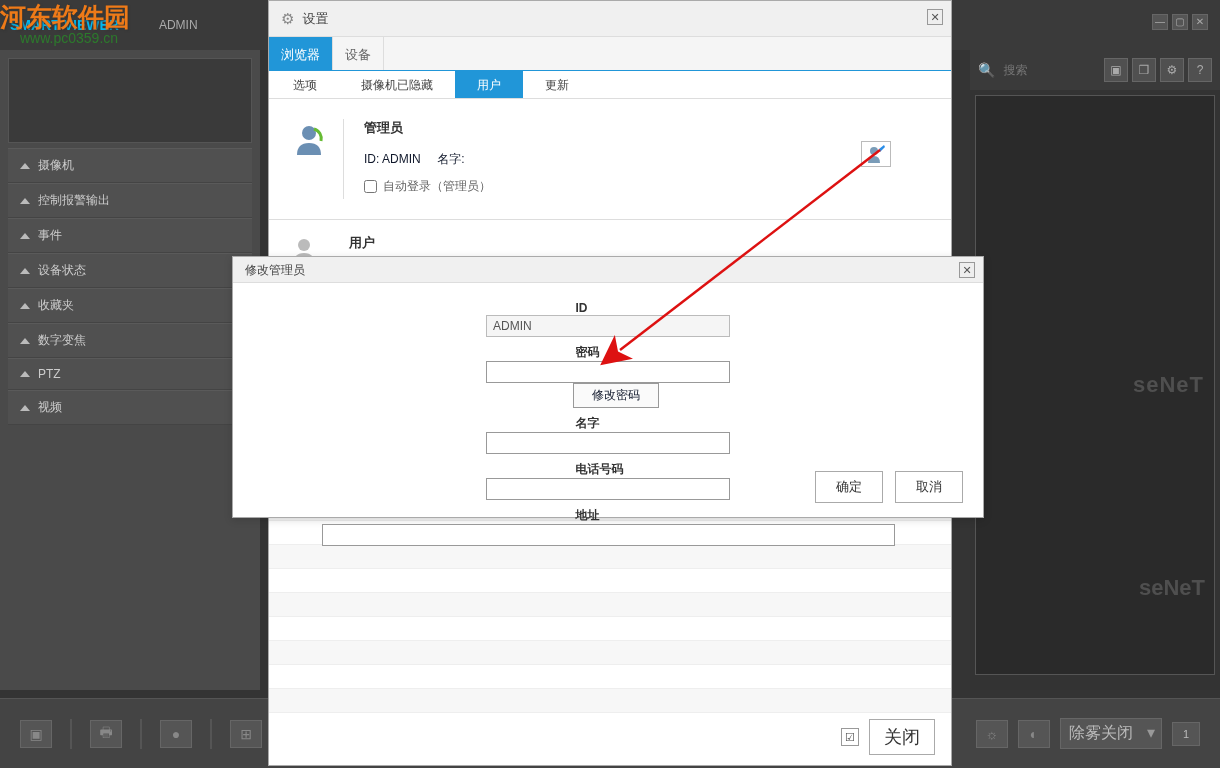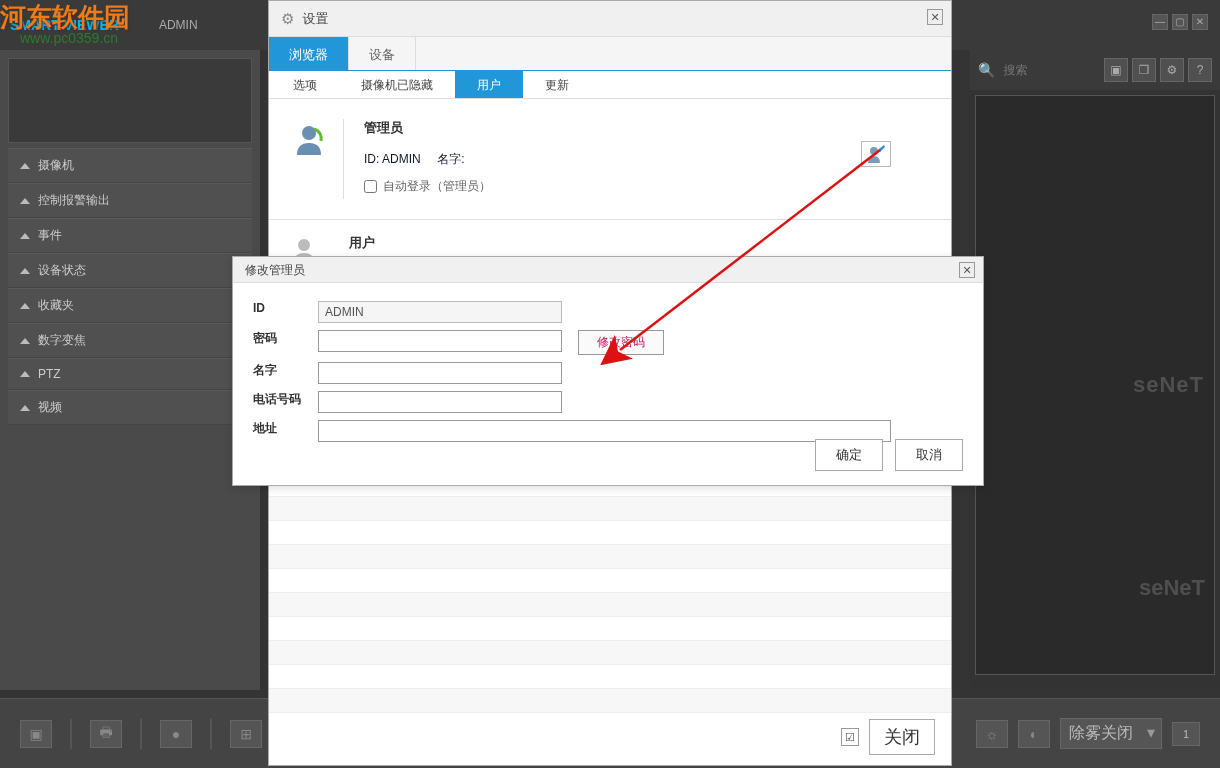--- a/index.html
+++ b/index.html
@@ -39,21 +39,21 @@
 .bottom-right { margin-left: auto; display: flex; align-items: center; gap: 10px; }
 .defog { background: #555; border: 1px solid #666; color: #bbb; font-size: 16px; padding: 4px 28px 4px 8px; cursor: pointer; position: relative; }
 .defog::after { content: "▾"; position: absolute; right: 6px; color: #999; }
 .page-num { width: 28px; height: 24px; background: #555; border: 1px solid #666; color: #bbb; font-size: 11px; text-align: center; line-height: 22px; }
 
 .settings-dialog { position: absolute; top: 0; left: 268px; width: 684px; height: 766px; background: #fff; border: 1px solid #aaa; }
 .settings-title { height: 36px; background: #f0f0f0; display: flex; align-items: center; padding: 0 12px; font-size: 13px; color: #444; border-bottom: 1px solid #ddd; }
 .gear-icon { margin-right: 8px; color: #888; font-size: 15px; }
 .close-x { position: absolute; right: 8px; top: 8px; width: 16px; height: 16px; border: 1px solid #999; background: #eee; color: #555; font-size: 11px; text-align: center; line-height: 14px; cursor: pointer; }
 .main-tabs { height: 34px; background: #f5f5f5; display: flex; border-bottom: 1px solid #2196d8; }
-.mtab { padding: 9px 20px; font-size: 13px; color: #666; cursor: pointer; border-right: 1px solid #ddd; }
+.mtab { padding: 9px 12px; font-size: 13px; color: #666; cursor: pointer; border-right: 1px solid #ddd; }
 .mtab.active { background: #2196d8; color: #fff; }
 .sub-tabs { height: 28px; background: #fff; display: flex; border-bottom: 1px solid #ddd; padding-left: 2px; }
 .stab { padding: 6px 22px; font-size: 12px; color: #444; cursor: pointer; }
 .stab.active { background: #2196d8; color: #fff; }
 
 .admin-section { padding: 20px; display: flex; border-bottom: 1px solid #ddd; }
 .sec-icon { width: 40px; height: 40px; margin-right: 14px; }
 .person-svg { fill: #6b8fb3; }
 .green-arc { stroke: #6b3; stroke-width: 3; fill: none; }
 .sec-divider { width: 1px; height: 80px; background: #ddd; margin-right: 20px; }
@@ -67,33 +67,33 @@
 .user-section { padding: 14px 20px; display: flex; align-items: center; border-bottom: 1px solid #ddd; }
 .user-icon { width: 30px; height: 30px; margin-right: 30px; }
 .grid-area { padding: 0; }
 .grid-row { height: 24px; border-bottom: 1px solid #eee; }
 .grid-row:nth-child(even) { background: #f7f7f7; }
 
 .bottom-btns { position: absolute; right: 16px; bottom: 10px; display: flex; align-items: center; gap: 10px; }
 .bottom-check { width: 18px; height: 18px; border: 1px solid #999; display: flex; align-items: center; justify-content: center; font-size: 11px; color: #444; }
 .close-btn2 { background: #fff; border: 1px solid #aaa; padding: 5px 14px; font-size: 18px; color: #333; cursor: pointer; }
 
-.modify-dialog { position: absolute; top: 256px; left: 232px; width: 752px; height: 230px; background: #fff; border: 1px solid #aaa; box-shadow: 0 2px 8px rgba(0,0,0,.15); z-index: 10; }
+.modify-dialog { position: absolute; top: 256px; left: 232px; width: 752px; height: 262px; background: #fff; border: 1px solid #aaa; box-shadow: 0 2px 8px rgba(0,0,0,.15); z-index: 10; }
 .modify-title { height: 26px; background: #f0f0f0; border-bottom: 1px solid #ddd; padding: 5px 12px; font-size: 12px; color: #444; position: relative; }
 .modify-title .close-x { top: 5px; }
 .form-body { padding: 18px 20px; }
-.form-row { display: flex; margin-bottom: 7px; }
+.form-row { display: flex; align-items: center; margin-bottom: 7px; flex-direction: column; }
 .form-label { width: 65px; font-size: 12px; color: #333; font-weight: bold; }
 .form-input { border: 1px solid #999; height: 22px; padding: 0 6px; font-size: 12px; color: #555; }
 .input-id { width: 244px; background: #f5f5f5; border: 1px solid #bbb; }
 .input-pwd { width: 244px; }
 .input-name { width: 244px; }
 .input-phone { width: 244px; }
 .input-addr { width: 573px; }
-.pwd-btn { margin-left: 16px; border: 1px solid #999; background: #fafafa; padding: 3px 18px; font-size: 12px; color: #be185d; cursor: pointer; }
+.pwd-btn { margin-left: 16px; border: 1px solid #999; background: #fafafa; padding: 3px 18px; font-size: 12px; color: #0f172a; cursor: pointer; }
 .modify-actions { position: absolute; bottom: 14px; right: 20px; display: flex; gap: 12px; }
 .modify-actions button { border: 1px solid #aaa; background: #fff; padding: 6px 20px; font-size: 13px; color: #333; cursor: pointer; }
 
 .arrow-svg { position: absolute; top: 140px; left: 600px; width: 340px; height: 230px; z-index: 20; pointer-events: none; }
 </style>
 </head>
 <body>
 
 <div class="main-window">
   <div class="topbar">

